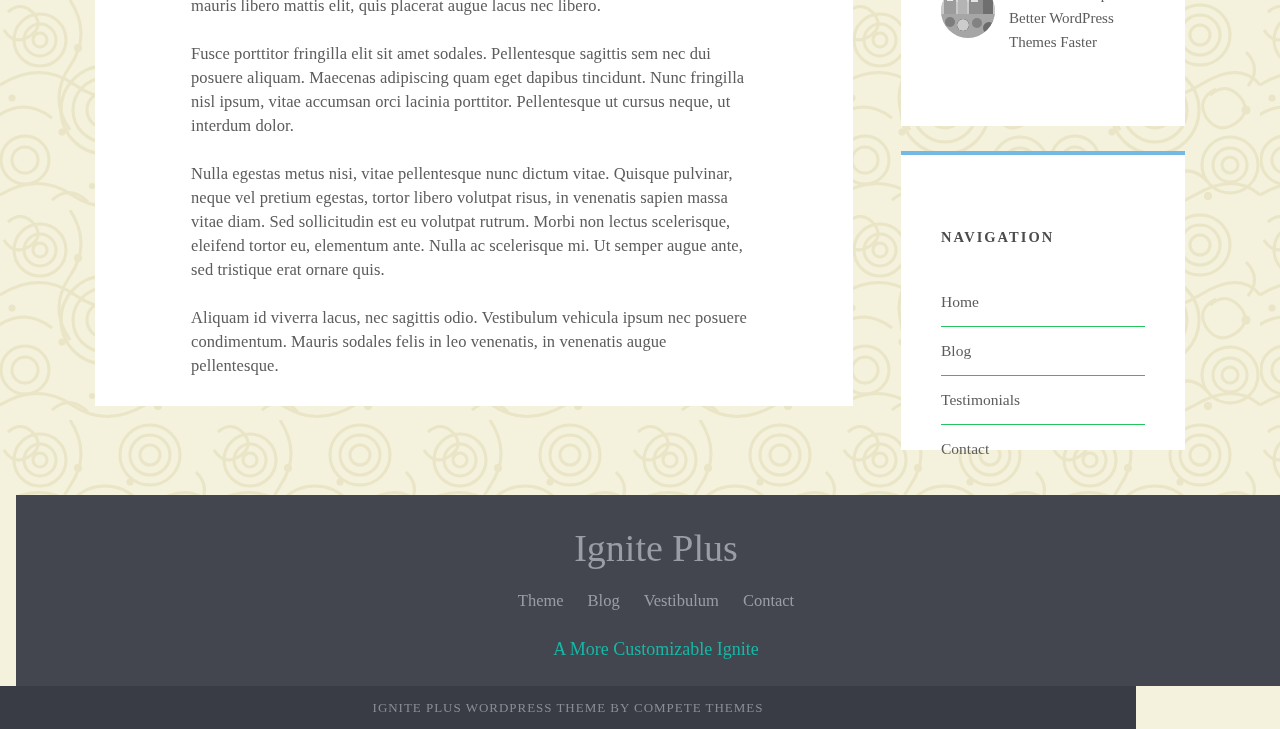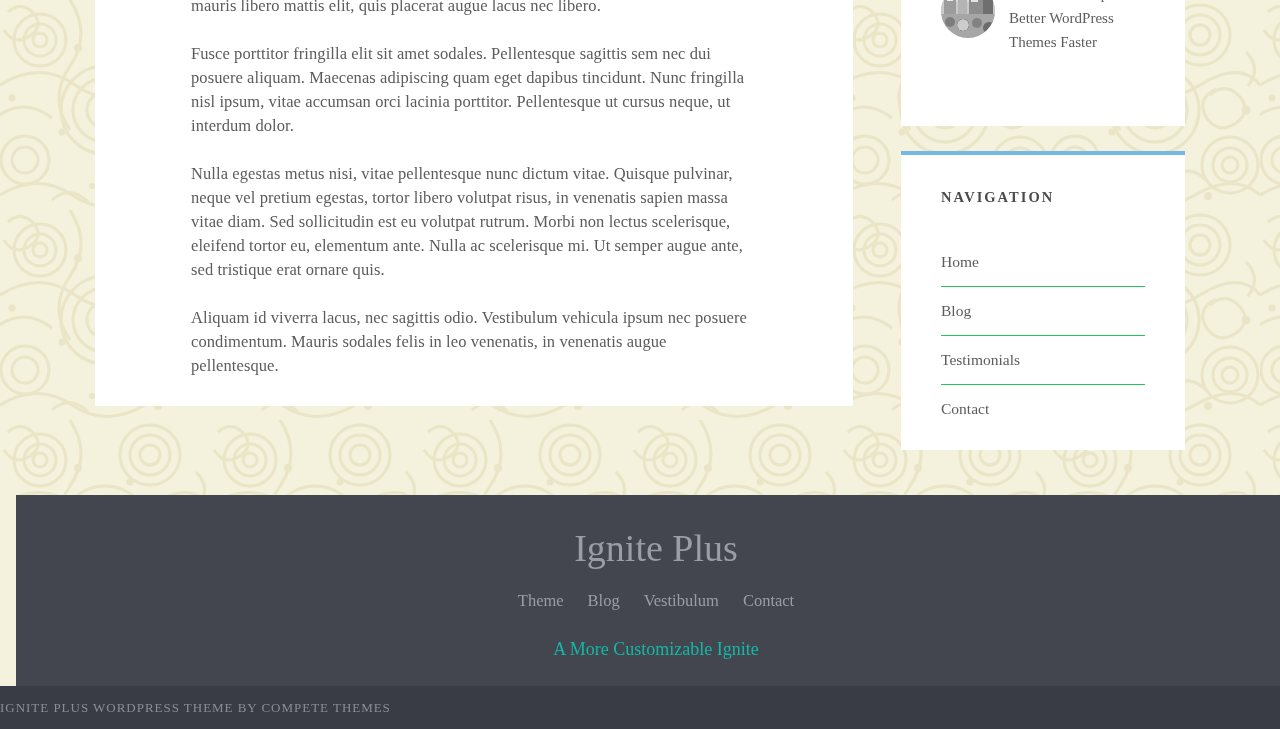--- a/index.html
+++ b/index.html
@@ -106,20 +106,21 @@
     padding: 0 40px;
   }
   .widget-title {
     font-size: 14.5px;
     letter-spacing: .14em;
     font-weight: bold;
     color: #4b4b4b;
     text-transform: uppercase;
     padding-top: 34px;
     padding-bottom: 6px;
+    margin-top: 40px;
   }
   .nav-list { list-style: none; margin-top: 26px; }
   .nav-list li { border-bottom: 1px solid #22c55e; }
   .nav-list li:last-child { border-bottom: none; }
   .nav-list a {
     display: block;
     padding: 13px 0;
     font-size: 15.5px;
     color: #5c5c5c;
     text-decoration: none;
@@ -162,24 +163,24 @@
     font-size: 18px;
     color: #14b8a6;
     line-height: 22px;
   }
 
   
   #credit-bar {
     position: absolute;
     left: 0;
     top: 686px;
-    width: 1280px;
+    width: 1136px;
     height: 43px;
     background: #393c44;
-    text-align: left;
+    text-align: center;
   }
   #credit-text {
     font-size: 13px;
     letter-spacing: .075em;
     color: #8a8d96;
     line-height: 43px;
     text-transform: uppercase;
   }
 </style>
 </head>

